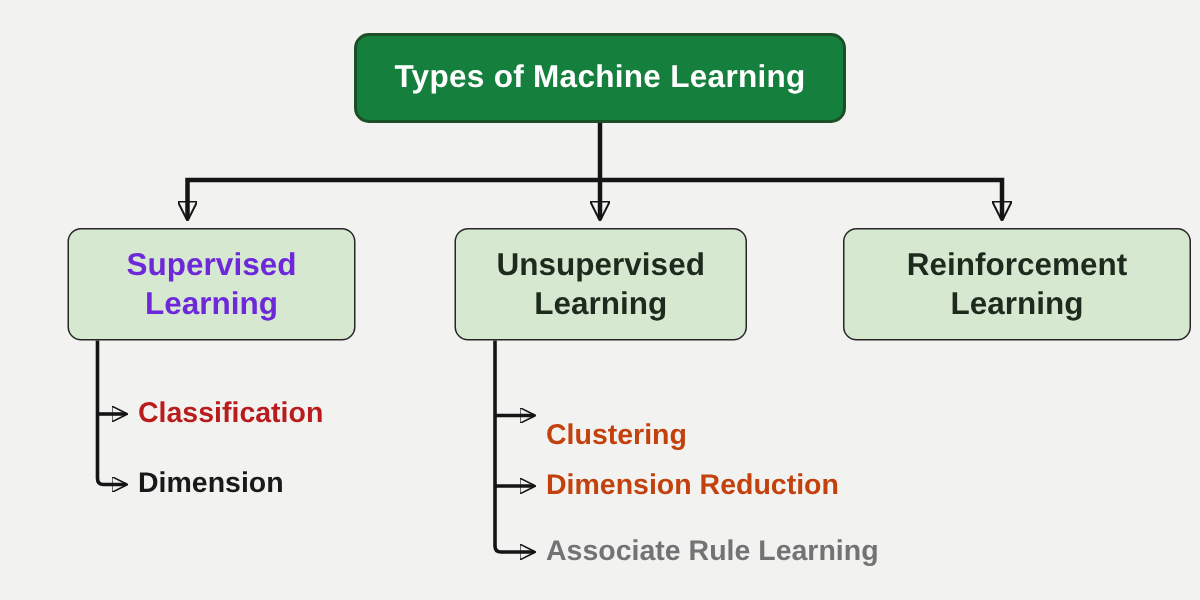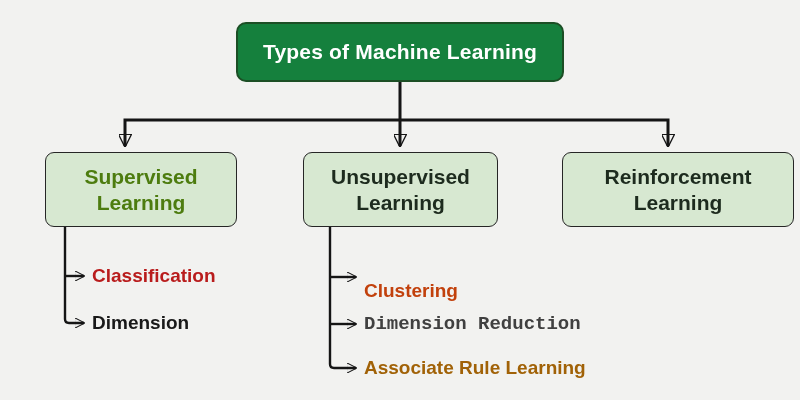--- a/index.html
+++ b/index.html
@@ -101,32 +101,32 @@
 
     <path d="M330 227 L330 364 Q330 368 334 368 L356 368" stroke-width="2.4" marker-end="url(#arrow-sub)"></path>
     <path d="M330 277 L356 277" stroke-width="2.4" marker-end="url(#arrow-sub)"></path>
     <path d="M330 324 L356 324" stroke-width="2.4" marker-end="url(#arrow-sub)"></path>
   </svg>
 
   <div class="node root-node" style="background: #15803d; border-color: rgb(28, 79, 37); color: rgb(255, 255, 255);">
     <span>Types of Machine Learning</span>
   </div>
 
-  <div class="node branch-node branch-supervised" style="background: rgb(215, 232, 209); border-color: rgb(38, 38, 38); color: #4d7c0f;">
+  <div class="node branch-node branch-supervised" style="background: rgb(215, 232, 209); border-color: rgb(38, 38, 38); color: #6d28d9;">
     <span>Supervised Learning</span>
   </div>
 
   <div class="node branch-node branch-unsupervised" style="background: rgb(215, 232, 209); border-color: rgb(38, 38, 38); color: rgb(29, 43, 30);">
     <span>Unsupervised Learning</span>
   </div>
 
   <div class="node branch-node branch-reinforcement" style="background: rgb(215, 232, 209); border-color: rgb(38, 38, 38); color: rgb(29, 43, 30);">
     <span>Reinforcement Learning</span>
   </div>
 
   <div class="leaf-label leaf-col-1" style="top: 276px; color: #b91c1c;">Classification</div>
   <div class="leaf-label leaf-col-1" style="top: 323px; color: rgb(25, 25, 25);">Dimension</div>
 
   <div class="leaf-label leaf-col-2" style="top: 291px; color: #c2410c;">Clustering</div>
-  <div class="leaf-label leaf-col-2" style="top: 324px; color: #404040; font-family: Liberation Mono, monospace;">Dimension Reduction</div>
-  <div class="leaf-label leaf-col-2" style="top: 368px; color: #a16207;">Associate Rule Learning</div>
+  <div class="leaf-label leaf-col-2" style="top: 324px; color: #c2410c;">Dimension Reduction</div>
+  <div class="leaf-label leaf-col-2" style="top: 368px; color: #737373;">Associate Rule Learning</div>
 
 </div>
 
 </body></html>

